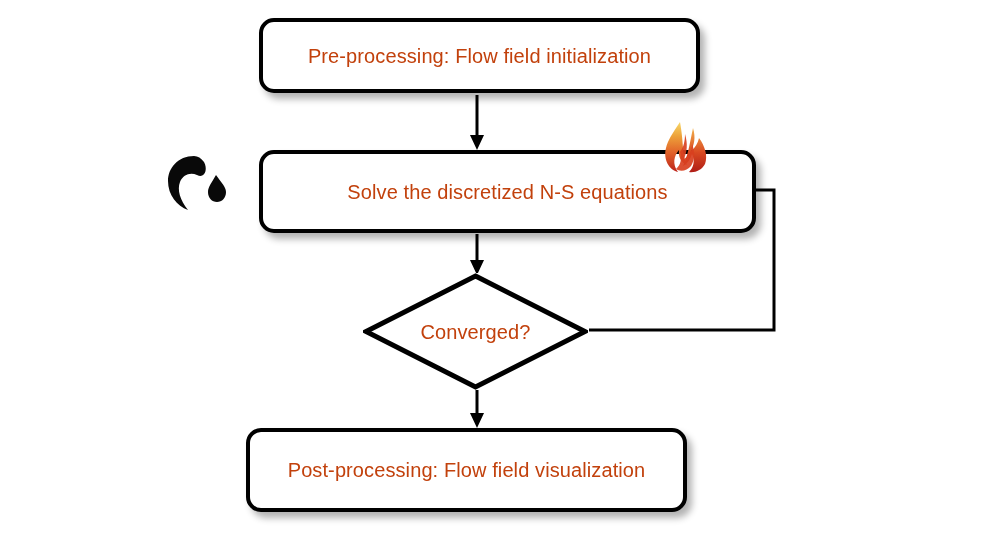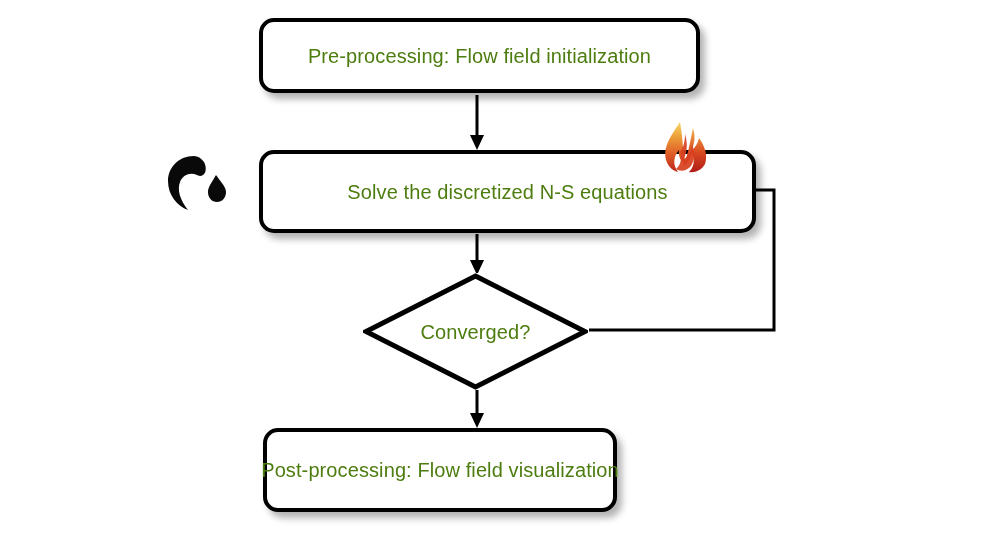--- a/index.html
+++ b/index.html
@@ -29,32 +29,32 @@
     align-items: center;
     justify-content: center;
     text-align: center;
   }
   .node-box {
     border: 4px solid #000000;
     border-radius: 15px;
     box-shadow: 5px 6px 7px rgba(0, 0, 0, 0.30);
   }
   .node-label {
-    color: #4d7c0f;
+    color: #c2410c;
     font-size: 20px;
     font-weight: 400;
     letter-spacing: 0.1px;
     line-height: 1.1;
     white-space: nowrap;
     user-select: none;
   }
 
   #node-preprocessing { left: 259px; top: 18px;  width: 441px; height: 75px; }
   #node-solve         { left: 259px; top: 150px; width: 497px; height: 83px; }
-  #node-postprocessing{ left: 263px; top: 428px; width: 354px; height: 84px; }
+  #node-postprocessing{ left: 246px; top: 428px; width: 441px; height: 84px; }
 
   
   #node-converged {
     left: 363px;
     top: 273px;
     width: 225px;
     height: 117px;
     align-items: center;
   }
   #node-converged .diamond-svg {

